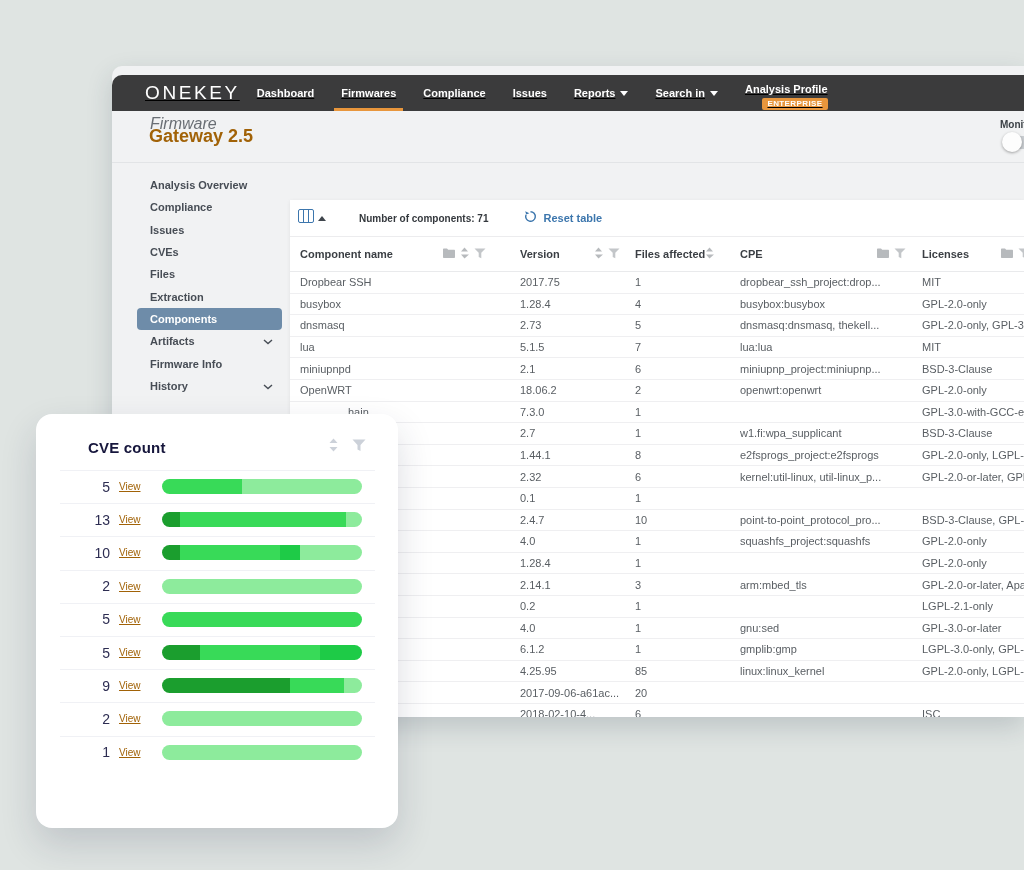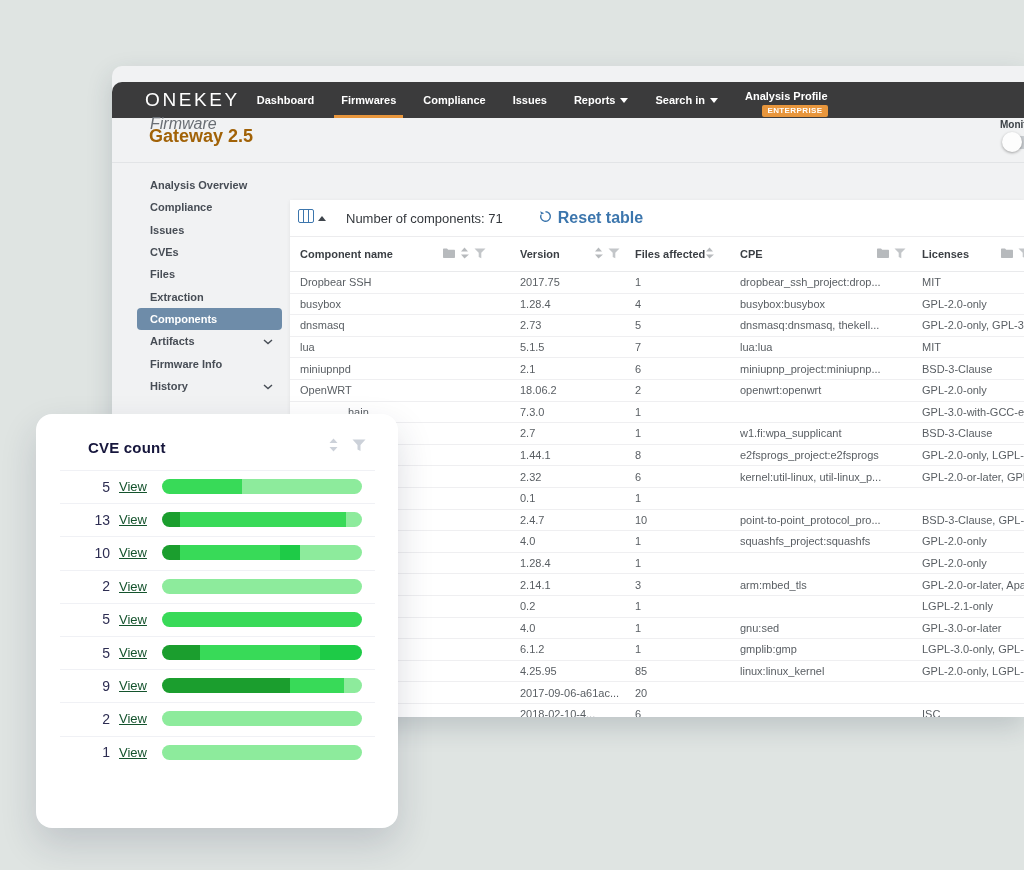--- a/index.html
+++ b/index.html
@@ -12,22 +12,22 @@
 
   
   .window {
     position:absolute; left:112px; top:66px; width:912px; height:651px;
     background:#f1f2f3; border-radius:10px 0 0 0; overflow:hidden;
     box-shadow:0 10px 26px rgba(40,55,70,.18);
   }
 
   
   .navbar {
-    position:absolute; top:16px; left:0; right:0; height:36px; background:#3b3b3c;
-    border-radius:10px 0 0 0; display:flex; align-items:center; padding-left:33px;
+    position:absolute; top:9px; left:0; right:0; height:36px; background:#3b3b3c;
+    border-radius:10px 0 0 0; display:flex; align-items:center; padding-left:33px;text-decoration:underline;
   }
   .logo { color:#fff; font-size:19px; font-weight:500; letter-spacing:2.6px; margin-right:17px; }
   .nav-menu { display:flex; align-items:stretch; gap:27px; height:100%; }
   .nav-item {
     position:relative; display:flex; align-items:center; gap:5px; height:100%;
     color:#fff; font-size:11px; font-weight:700; cursor:pointer; white-space:nowrap;
   }
   .nav-item.active::after {
     content:""; position:absolute; left:-7px; right:-7px; bottom:0; height:3px;
     background:var(--accent,#e8963c);
@@ -58,23 +58,23 @@
   .side-item.selected { background:#6e8ca9; color:#fff; }
 
   
   .table-card {
     position:absolute; left:178px; top:134px; width:734px; height:520px;
     background:#fff; box-shadow:0 1px 4px rgba(0,0,0,.07);
   }
   .toolbar { height:37px; display:flex; align-items:center; padding-left:8px; border-bottom:1px solid #ececee; }
   .cols-btn { display:flex; align-items:center; gap:4px; cursor:pointer; }
   .caret-up { width:0; height:0; border-left:4px solid transparent; border-right:4px solid transparent; border-bottom:5px solid #3f454c; }
-  .count-label { margin-left:20px; font-size:13px; font-weight:400; color:#34383d; }
+  .count-label { margin-left:33px; font-size:10px; font-weight:700; color:#34383d; }
   .reset-btn { margin-left:36px; display:flex; align-items:center; gap:6px; cursor:pointer; }
-  .reset-label { font-size:16px; font-weight:700; color:#3c76ad; }
+  .reset-label { font-size:11px; font-weight:700; color:#3c76ad; }
 
   .thead {
     height:35px; display:grid; grid-template-columns:220px 115px 105px 182px 1fr;
     align-items:center; border-bottom:1px solid #e9eaec;
   }
   .th { display:flex; align-items:center; padding-left:10px; font-size:11px; font-weight:700; color:#3b3f44; white-space:nowrap; }
   .th-icons { margin-left:auto; display:flex; align-items:center; gap:5px; margin-right:8px; }
   .th:nth-child(1) .th-icons { margin-right:24px; }
   .th:nth-child(2) .th-icons { margin-right:5px; }
   .th:nth-child(3) .th-icons { margin-right:16px; }
@@ -92,21 +92,21 @@
   .cve-panel {
     position:absolute; left:36px; top:414px; width:362px; height:414px; background:#fff;
     border-radius:16px; box-shadow:0 16px 36px rgba(30,40,70,.16); z-index:5;
   }
   .panel-head { height:56px; display:flex; align-items:center; padding:10px 32px 0 52px; }
   .panel-title { font-size:15px; font-weight:700; color:#16163c; letter-spacing:.2px; }
   .panel-icons { margin-left:auto; display:flex; align-items:center; gap:13px; }
   .cve-row { position:relative; height:33.2px; display:flex; align-items:center; }
   .cve-row::before { content:""; position:absolute; top:0; left:24px; right:23px; border-top:1px solid #f0f1f5; }
   .cve-count { width:74px; text-align:right; font-size:14px; color:#2d2d52; }
-  .cve-view { margin-left:9px; width:36px; font-size:13px; color:#14532d; text-decoration:underline; cursor:pointer; }
+  .cve-view { margin-left:9px; width:36px; font-size:10px; color:#a16207; text-decoration:underline; cursor:pointer; }
   .cve-bar { margin-left:7px; width:200px; height:15px; border-radius:8px; overflow:hidden; display:flex; }
   .seg { height:100%; }
 </style>
 </head>
 <body>
 
 <div class="window">
 
   <div class="navbar">
     <div class="logo">ONEKEY</div>

